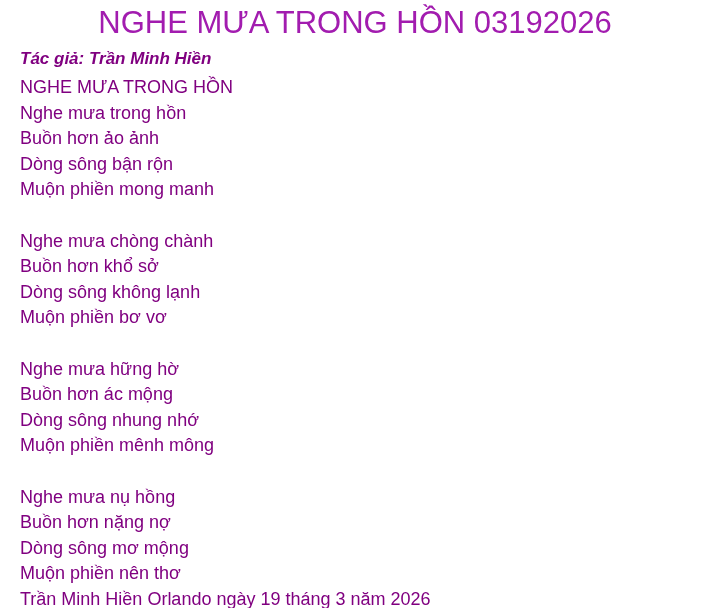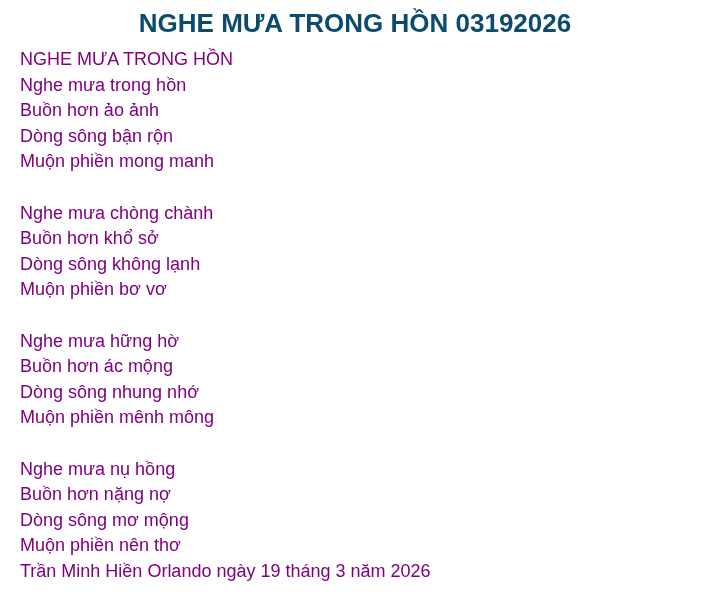--- a/index.html
+++ b/index.html
@@ -15,24 +15,24 @@
   }
   .page {
     width: 710px;
     height: 608px;
     position: relative;
     box-sizing: border-box;
     padding: 0 8px;
   }
   .poem-title {
     font-family: "Liberation Sans", sans-serif;
-    font-weight: bold;
-    font-size: 26px;
+    font-weight: normal;
+    font-size: 31px;
     line-height: 38px;
-    color: #0c4a6e;
+    color: #a21caf;
     text-align: center;
     margin: 4px 0 0 0;
     white-space: nowrap;
     letter-spacing: 0px;
   }
   .author {
     font-family: "Liberation Sans", sans-serif;
     font-style: italic;
     font-weight: bold;
     font-size: 17px;
@@ -53,16 +53,17 @@
     height: 25.6px;
   }
 </style>
 </head>
 <body>
 
 <div class="page">
 
   <h1 class="poem-title">NGHE MƯA TRONG HỒN 03192026</h1>
 
+  <div class="author">Tác giả: Trần Minh Hiền</div>
 
   <div class="body-text"><div>NGHE MƯA TRONG HỒN</div><div>Nghe mưa trong hồn</div><div>Buồn hơn ảo ảnh</div><div>Dòng sông bận rộn</div><div>Muộn phiền mong manh</div><div class="spacer-line">&nbsp;</div><div>Nghe mưa chòng chành</div><div>Buồn hơn khổ sở</div><div>Dòng sông không lạnh</div><div>Muộn phiền bơ vơ</div><div class="spacer-line">&nbsp;</div><div>Nghe mưa hững hờ</div><div>Buồn hơn ác mộng</div><div>Dòng sông nhung nhớ</div><div>Muộn phiền mênh mông</div><div class="spacer-line">&nbsp;</div><div>Nghe mưa nụ hồng</div><div>Buồn hơn nặng nợ</div><div>Dòng sông mơ mộng</div><div>Muộn phiền nên thơ</div><div>Trần Minh Hiền Orlando ngày 19 tháng 3 năm 2026</div></div>
 
 </div>
 
 </body></html>

